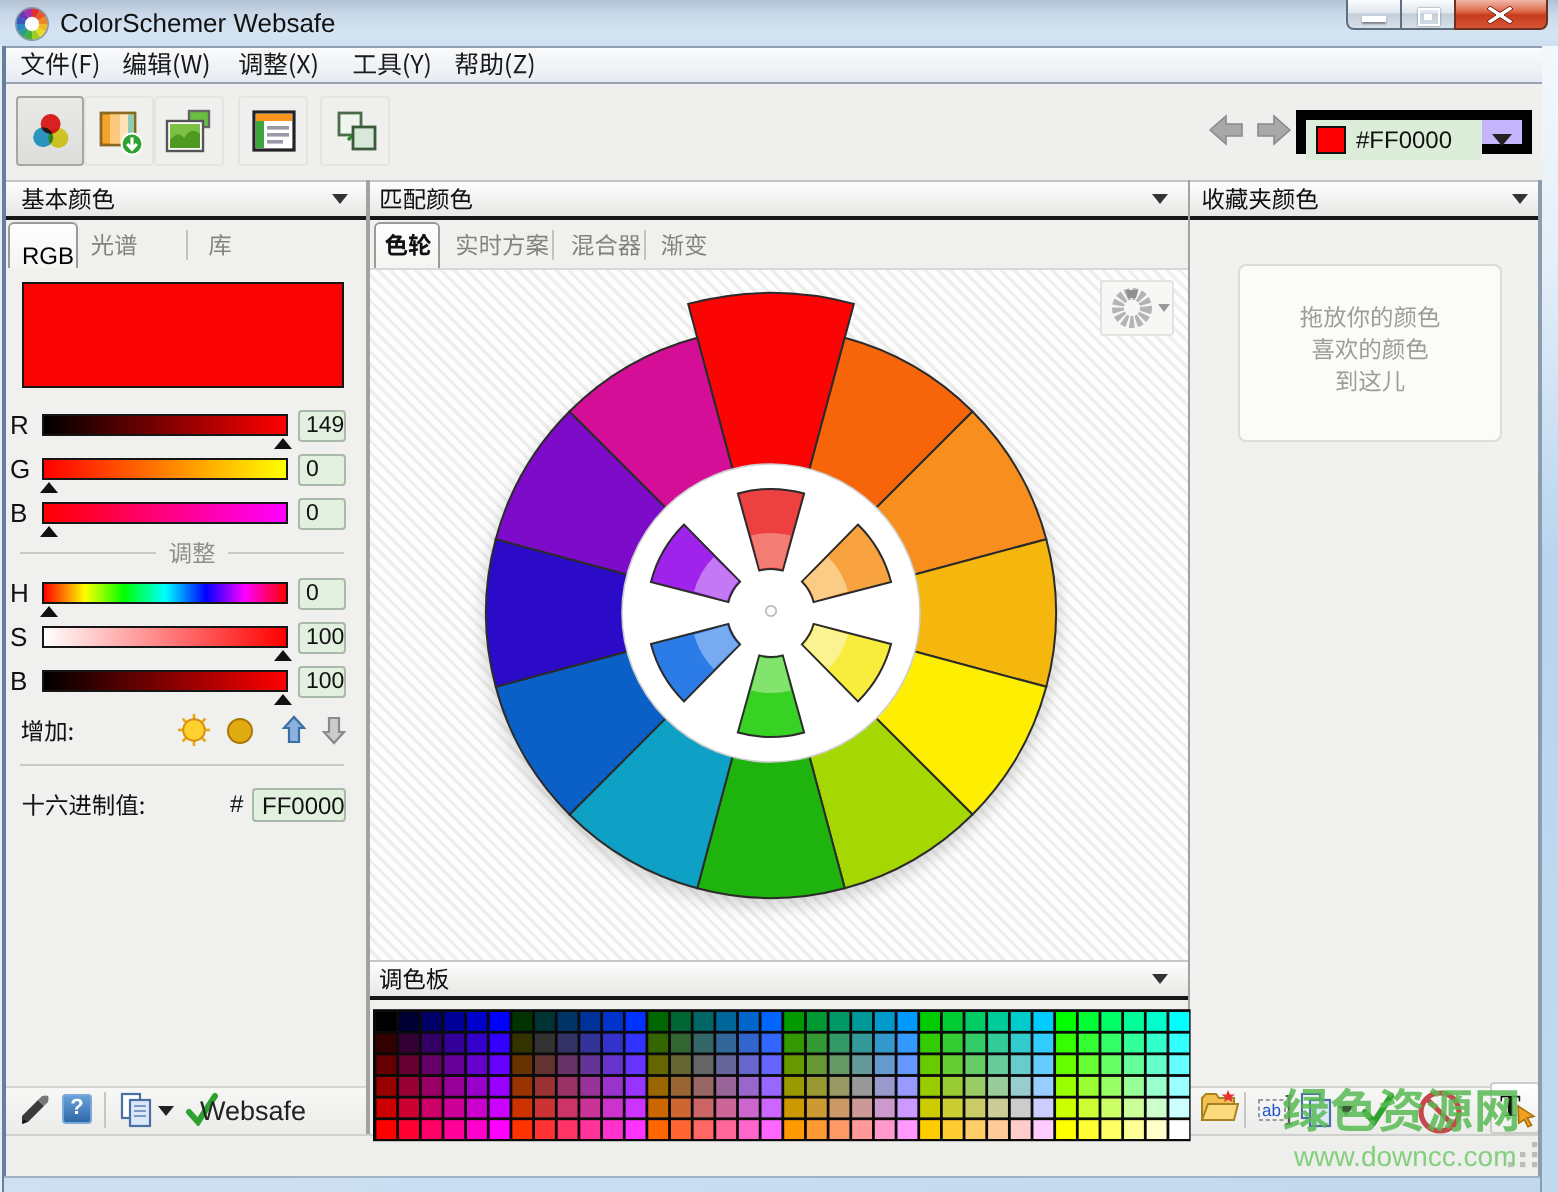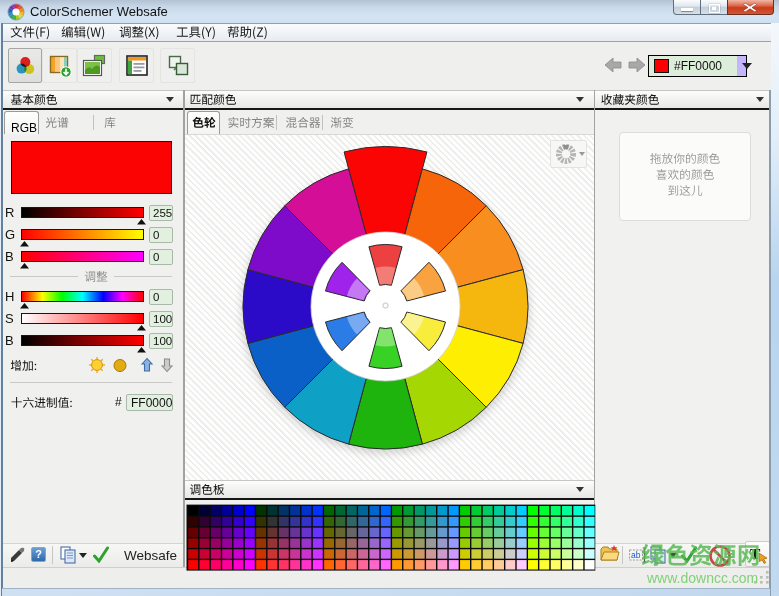--- a/index.html
+++ b/index.html
@@ -89,21 +89,21 @@
 </svg>
 <svg class="abs" style="left:160px;top:48px" width="35" height="35" viewBox="0 0 35 35">
 <rect x="9.5" y="8.5" width="11" height="11" fill="#eef4ee" stroke="#4a6a4a" stroke-width="1.4"></rect>
 <path d="M14 22 L20 16 M20 16 L16.5 16.5 M20 16 L19.5 19.5" stroke="#2f8f2f" stroke-width="1.6" fill="none"></path>
 <rect x="16.5" y="15.5" width="11" height="11" fill="#d8e8d8" stroke="#3a5a3a" stroke-width="1.4"></rect>
 </svg>
 <svg class="abs" style="left:604px;top:56px" width="42" height="18" viewBox="0 0 42 18">
 <path d="M1 9 L9 2 L9 6 L17 6 L17 12 L9 12 L9 16 Z" fill="#a8a8a8" stroke="#8a8a8a" stroke-width="0.8"></path>
 <path d="M41 9 L33 2 L33 6 L25 6 L25 12 L33 12 L33 16 Z" fill="#a8a8a8" stroke="#8a8a8a" stroke-width="0.8"></path>
 </svg>
-<div class="abs" style="left:648px;top:55px;width:99px;height:22px;background:#c4b5fd;border:1px solid #000000;box-sizing:border-box;">
+<div class="abs" style="left:648px;top:55px;width:118px;height:22px;background:#c4b5fd;border:5px solid #000000;box-sizing:border-box;">
 <div class="abs" style="left:0;top:0;width:88px;height:20px;background:#dcedd9;"></div>
 <div class="abs" style="left:5px;top:3px;width:15px;height:14px;background:#fa0000;border:1.4px solid #111;box-sizing:border-box;"></div>
 <div class="abs" style="left:25px;top:3px;font-size:12px;color:#111;">#FF0000</div>
 <svg class="abs" style="left:93px;top:7px" width="12" height="7">
         <path d="M0 0 L10 0 L5 6 Z" fill="#222"></path>
       </svg>
 </div>
 <div class="abs" style="left:2px;top:90px;width:182px;height:20px;background:linear-gradient(#fdfdfd,#e7e7e5);border-top:1px solid #c6c6c4;border-bottom:2px solid #161616;box-sizing:border-box;"></div>
 <svg style="position:absolute;left:10.0px;top:91.30px;overflow:visible" width="51" height="17" viewBox="0 -13.20 51 17.40">
       <path fill="#111" d="M1.1 -8.9H10.9V-8.2H1.1ZM1.5 -0.1H10.6V0.6H1.5ZM3.5 -7.4H8.5V-6.7H3.5ZM3.5 -5.8H8.5V-5.2H3.5ZM0.6 -4.3H11.5V-3.5H0.6ZM3.1 -2.1H9.0V-1.4H3.1ZM2.9 -10.1H3.8V-3.9H2.9ZM8.2 -10.1H9.1V-3.9H8.2ZM5.5 -3.2H6.4V0.3H5.5ZM3.6 -4.1 4.3 -3.8Q4.0 -3.2 3.4 -2.6Q2.9 -2.1 2.3 -1.6Q1.7 -1.1 1.0 -0.8Q1.0 -0.9 0.9 -1.1Q0.7 -1.2 0.6 -1.3Q0.5 -1.5 0.4 -1.5Q1.0 -1.8 1.6 -2.2Q2.2 -2.6 2.7 -3.1Q3.2 -3.6 3.6 -4.1ZM8.5 -4.1Q8.8 -3.6 9.3 -3.1Q9.8 -2.7 10.4 -2.3Q11.0 -1.9 11.6 -1.7Q11.5 -1.6 11.4 -1.5Q11.3 -1.4 11.2 -1.2Q11.1 -1.1 11.0 -1.0Q10.4 -1.3 9.8 -1.7Q9.1 -2.1 8.6 -2.7Q8.1 -3.2 7.8 -3.8Z M12.8 -7.5H23.2V-6.6H12.8ZM14.7 -2.2H21.3V-1.3H14.7ZM17.5 -10.1H18.5V1.0H17.5ZM16.6 -7.2 17.5 -7.0Q17.0 -5.7 16.3 -4.6Q15.7 -3.5 14.8 -2.5Q14.0 -1.6 13.1 -0.9Q13.0 -1.1 12.9 -1.2Q12.8 -1.3 12.7 -1.5Q12.6 -1.6 12.4 -1.7Q13.3 -2.2 14.1 -3.1Q14.9 -4.0 15.6 -5.0Q16.2 -6.1 16.6 -7.2ZM19.3 -7.2Q19.7 -6.1 20.4 -5.0Q21.0 -4.0 21.8 -3.1Q22.7 -2.3 23.6 -1.8Q23.5 -1.7 23.3 -1.5Q23.2 -1.4 23.1 -1.2Q23.0 -1.1 22.9 -1.0Q21.9 -1.6 21.1 -2.5Q20.3 -3.4 19.6 -4.6Q18.9 -5.7 18.5 -7.0Z M30.2 -9.3H35.4V-8.6H30.2ZM32.5 -8.9 33.2 -8.7Q33.1 -8.3 32.9 -7.8Q32.7 -7.3 32.6 -7.0L31.9 -7.2Q32.1 -7.5 32.3 -8.0Q32.4 -8.5 32.5 -8.9ZM30.4 -7.3H35.0V-1.7H34.2V-6.6H31.2V-1.6H30.4ZM32.4 -6.1H33.1Q33.1 -4.7 33.0 -3.7Q33.0 -2.6 32.8 -1.9Q32.6 -1.1 32.2 -0.6Q31.8 -0.0 31.2 0.3Q30.6 0.7 29.6 1.0Q29.6 0.9 29.4 0.7Q29.3 0.5 29.2 0.4Q30.1 0.1 30.7 -0.2Q31.3 -0.5 31.6 -1.0Q32.0 -1.5 32.1 -2.2Q32.3 -2.9 32.3 -3.8Q32.4 -4.8 32.4 -6.1ZM24.8 -8.9H30.0V-8.1H24.8ZM25.4 -6.4H29.9V-5.7H25.4ZM28.7 -8.0 29.4 -7.8Q29.2 -7.4 29.0 -6.9Q28.8 -6.5 28.5 -6.1L27.8 -6.3Q28.0 -6.5 28.1 -6.8Q28.3 -7.1 28.4 -7.5Q28.6 -7.8 28.7 -8.0ZM25.6 -7.8 26.3 -8.1Q26.5 -7.7 26.7 -7.3Q26.9 -6.9 27.0 -6.6L26.2 -6.4Q26.2 -6.7 26.0 -7.1Q25.8 -7.5 25.6 -7.8ZM25.1 -6.4H25.9V-3.9Q25.9 -3.3 25.8 -2.7Q25.8 -2.1 25.7 -1.4Q25.7 -0.8 25.5 -0.2Q25.3 0.4 25.1 1.0Q25.0 0.9 24.9 0.8Q24.8 0.7 24.6 0.6Q24.5 0.6 24.4 0.5Q24.7 -0.1 24.8 -0.9Q25.0 -1.7 25.0 -2.4Q25.1 -3.2 25.1 -3.9ZM28.8 -5.5 29.5 -5.2Q29.2 -4.8 28.6 -4.5Q28.1 -4.2 27.6 -3.9Q27.0 -3.7 26.5 -3.5Q26.4 -3.6 26.2 -3.8Q26.0 -3.9 25.9 -4.1Q26.4 -4.2 27.0 -4.4Q27.5 -4.7 28.0 -4.9Q28.5 -5.2 28.8 -5.5ZM29.0 -3.9 29.7 -3.6Q29.3 -3.1 28.7 -2.7Q28.2 -2.3 27.6 -2.0Q26.9 -1.7 26.3 -1.4Q26.2 -1.6 26.1 -1.7Q25.9 -1.9 25.8 -2.1Q26.4 -2.2 27.0 -2.5Q27.6 -2.8 28.1 -3.2Q28.6 -3.5 29.0 -3.9ZM29.2 -2.2 30.0 -1.9Q29.5 -1.3 28.9 -0.8Q28.3 -0.4 27.6 0.0Q26.9 0.4 26.1 0.7Q26.0 0.5 25.9 0.3Q25.7 0.1 25.6 0.0Q26.3 -0.2 27.0 -0.5Q27.7 -0.9 28.3 -1.3Q28.8 -1.7 29.2 -2.2ZM26.7 -9.9 27.5 -10.1Q27.7 -9.8 27.8 -9.4Q28.0 -9.0 28.0 -8.8L27.2 -8.5Q27.2 -8.8 27.1 -9.2Q26.9 -9.6 26.7 -9.9ZM32.9 -0.9 33.4 -1.4Q33.8 -1.2 34.2 -0.8Q34.6 -0.5 35.0 -0.2Q35.3 0.1 35.5 0.4L35.0 1.0Q34.8 0.7 34.4 0.3Q34.1 0.0 33.7 -0.3Q33.3 -0.7 32.9 -0.9Z M41.7 -6.5H42.6V-3.3H41.7ZM40.0 -9.0H43.8V-8.2H39.6ZM43.6 -9.0H43.8L44.0 -9.1L44.5 -8.7Q44.3 -8.2 43.9 -7.7Q43.5 -7.2 43.1 -6.8Q42.7 -6.4 42.3 -6.1Q42.2 -6.2 42.0 -6.3Q41.9 -6.5 41.7 -6.6Q42.1 -6.9 42.4 -7.3Q42.8 -7.7 43.1 -8.1Q43.4 -8.5 43.6 -8.8ZM38.0 -6.8H38.9V-1.0Q38.9 -0.6 39.0 -0.4Q39.1 -0.2 39.5 -0.1Q39.8 -0.1 40.5 -0.1Q40.7 -0.1 41.1 -0.1Q41.6 -0.1 42.2 -0.1Q42.8 -0.1 43.4 -0.1Q43.9 -0.1 44.4 -0.1Q44.9 -0.1 45.2 -0.1Q45.8 -0.1 46.1 -0.2Q46.4 -0.4 46.5 -0.8Q46.6 -1.2 46.7 -2.0Q46.9 -1.9 47.1 -1.8Q47.4 -1.7 47.6 -1.7Q47.5 -1.0 47.3 -0.5Q47.2 -0.0 47.0 0.3Q46.7 0.5 46.3 0.6Q45.9 0.8 45.2 0.8Q45.1 0.8 44.7 0.8Q44.4 0.8 43.9 0.8Q43.4 0.8 42.8 0.8Q42.3 0.8 41.8 0.8Q41.3 0.8 41.0 0.8Q40.6 0.8 40.5 0.8Q39.6 0.8 39.0 0.6Q38.5 0.5 38.3 0.1Q38.0 -0.3 38.0 -1.0ZM40.2 -10.1 41.1 -9.8Q40.6 -8.9 39.9 -8.1Q39.3 -7.2 38.5 -6.5Q37.8 -5.8 37.0 -5.3Q36.9 -5.4 36.8 -5.5Q36.8 -5.7 36.7 -5.9Q36.6 -6.0 36.5 -6.1Q37.2 -6.6 37.9 -7.2Q38.6 -7.8 39.2 -8.6Q39.8 -9.3 40.2 -10.1ZM38.7 -6.8H46.3V-2.4H45.4V-5.9H38.7ZM38.7 -3.8H45.9V-3.0H38.7Z"></path>
@@ -135,21 +135,21 @@
 <div class="abs" style="left:93px;top:115px;width:1px;height:15px;background:#c2c2c0;"></div>
 <svg style="position:absolute;left:104.0px;top:113.80px;overflow:visible" width="15" height="17" viewBox="0 -13.20 15 17.40">
       <path fill="#82827f" d="M3.1 -6.6H10.9V-5.8H3.1ZM2.8 -1.7H11.4V-0.9H2.8ZM7.1 -5.2H8.0V0.9H7.1ZM3.9 -2.9Q3.9 -3.0 3.8 -3.2Q3.8 -3.4 3.7 -3.5Q3.6 -3.7 3.6 -3.8Q3.8 -3.9 3.9 -4.0Q4.1 -4.2 4.2 -4.5Q4.3 -4.7 4.5 -5.0Q4.7 -5.3 4.9 -5.8Q5.2 -6.2 5.4 -6.7Q5.6 -7.2 5.8 -7.8L6.7 -7.5Q6.4 -6.7 6.0 -6.0Q5.7 -5.3 5.3 -4.6Q4.9 -4.0 4.5 -3.4V-3.4Q4.5 -3.4 4.4 -3.4Q4.3 -3.3 4.2 -3.3Q4.1 -3.2 4.0 -3.1Q3.9 -3.0 3.9 -2.9ZM3.9 -2.9V-3.6L4.4 -3.9H10.7V-3.1H5.0Q4.6 -3.1 4.3 -3.1Q4.0 -3.0 3.9 -2.9ZM1.9 -8.9H11.4V-8.0H1.9ZM1.5 -8.9H2.3V-5.4Q2.3 -4.7 2.3 -3.9Q2.3 -3.0 2.1 -2.2Q2.0 -1.3 1.8 -0.5Q1.5 0.3 1.1 1.0Q1.1 0.9 0.9 0.8Q0.8 0.7 0.6 0.6Q0.5 0.5 0.4 0.5Q0.7 -0.1 1.0 -0.9Q1.2 -1.6 1.3 -2.4Q1.4 -3.2 1.4 -4.0Q1.5 -4.8 1.5 -5.4ZM5.6 -9.9 6.5 -10.1Q6.7 -9.8 7.0 -9.4Q7.2 -9.0 7.3 -8.7L6.3 -8.4Q6.3 -8.7 6.1 -9.1Q5.9 -9.5 5.6 -9.9Z"></path>
     </svg>
 <div class="abs" style="left:11px;top:141px;width:161px;height:53px;background:#fb0303;border:1.6px solid #161616;box-sizing:border-box;"></div>
 <div class="abs" style="left:5px;top:205px;font-size:13px;color:#111;">R</div>
 <div class="abs" style="left:21px;top:207px;width:123px;height:11px;background:linear-gradient(90deg,#000,#f00);border:1px solid #161616;box-sizing:border-box;"></div>
 <svg class="abs" style="left:136.5px;top:219px" width="9" height="6">
       <path d="M4.5 0 L9 5.5 L0 5.5 Z" fill="#111"></path>
     </svg>
-<div class="abs" style="left:149px;top:205px;width:24px;height:16px;background:#e2f0df;border:1px solid #a9b9a9;border-radius:2px;box-sizing:border-box;font-size:11.5px;color:#111;padding:1px 0 0 3px;">255</div>
+<div class="abs" style="left:149px;top:205px;width:24px;height:16px;background:#e2f0df;border:1px solid #a9b9a9;border-radius:2px;box-sizing:border-box;font-size:11.5px;color:#111;padding:1px 0 0 3px;">149</div>
 <div class="abs" style="left:5px;top:227px;font-size:13px;color:#111;">G</div>
 <div class="abs" style="left:21px;top:229px;width:123px;height:11px;background:linear-gradient(90deg,#f00,#ff0);border:1px solid #161616;box-sizing:border-box;"></div>
 <svg class="abs" style="left:19.5px;top:241px" width="9" height="6">
       <path d="M4.5 0 L9 5.5 L0 5.5 Z" fill="#111"></path>
     </svg>
 <div class="abs" style="left:149px;top:227px;width:24px;height:16px;background:#e2f0df;border:1px solid #a9b9a9;border-radius:2px;box-sizing:border-box;font-size:11.5px;color:#111;padding:1px 0 0 3px;">0</div>
 <div class="abs" style="left:5px;top:249px;font-size:13px;color:#111;">B</div>
 <div class="abs" style="left:21px;top:251px;width:123px;height:11px;background:linear-gradient(90deg,#f00,#f0f);border:1px solid #161616;box-sizing:border-box;"></div>
 <svg class="abs" style="left:19.5px;top:263px" width="9" height="6">
       <path d="M4.5 0 L9 5.5 L0 5.5 Z" fill="#111"></path>
@@ -219,21 +219,21 @@
         <line x1="7" y1="9.5" x2="13" y2="9.5"></line>
         <line x1="7" y1="12" x2="13" y2="12"></line>
       </g>
     </svg>
 <svg class="abs" style="left:79px;top:553px" width="9" height="6">
       <path d="M0 0 L8 0 L4 5 Z" fill="#222"></path>
     </svg>
 <svg class="abs" style="left:93px;top:546px" width="16" height="17" viewBox="0 0 16 17">
       <path d="M1.5 10 L6 15 L14.5 2" stroke="#2fa12f" stroke-width="3" fill="none" stroke-linecap="round"></path>
     </svg>
-<div class="abs" style="left:124px;top:548px;font-size:13.5px;color:#222;">Websafe</div>
+<div class="abs" style="left:100px;top:548px;font-size:13.5px;color:#222;">Websafe</div>
 <div class="abs" style="left:187px;top:111px;width:33px;height:23px;background:linear-gradient(#fefefe,#f4f4f2);border:1px solid #9a9a98;border-bottom:none;border-radius:3px 3px 0 0;box-sizing:border-box;"></div>
 <svg style="position:absolute;left:192.0px;top:113.80px;overflow:visible" width="27" height="17" viewBox="0 -13.20 27 17.40">
       <path fill="#111" d="M5.4 -6.4H6.8V-3.2H5.4ZM4.1 -9.3H7.8V-8.0H3.5ZM7.4 -9.3H7.8L8.1 -9.3L9.0 -8.7Q8.6 -8.2 8.2 -7.6Q7.8 -7.1 7.3 -6.6Q6.8 -6.2 6.4 -5.8Q6.2 -6.0 6.0 -6.3Q5.7 -6.5 5.6 -6.7Q5.9 -7.0 6.3 -7.4Q6.6 -7.8 7.0 -8.2Q7.3 -8.7 7.4 -9.0ZM1.8 -6.9H3.2V-1.3Q3.2 -0.9 3.3 -0.8Q3.4 -0.6 3.7 -0.5Q4.0 -0.5 4.7 -0.5Q4.9 -0.5 5.3 -0.5Q5.7 -0.5 6.2 -0.5Q6.7 -0.5 7.2 -0.5Q7.7 -0.5 8.1 -0.5Q8.6 -0.5 8.8 -0.5Q9.4 -0.5 9.7 -0.6Q9.9 -0.7 10.1 -1.1Q10.2 -1.5 10.3 -2.2Q10.5 -2.1 10.9 -1.9Q11.3 -1.8 11.6 -1.7Q11.5 -1.0 11.4 -0.5Q11.2 0.0 10.9 0.3Q10.6 0.6 10.1 0.7Q9.6 0.9 8.8 0.9Q8.7 0.9 8.4 0.9Q8.1 0.9 7.6 0.9Q7.2 0.9 6.8 0.9Q6.3 0.9 5.9 0.9Q5.5 0.9 5.2 0.9Q4.8 0.9 4.7 0.9Q3.6 0.9 3.0 0.7Q2.3 0.5 2.1 0.0Q1.8 -0.4 1.8 -1.3ZM4.0 -10.3 5.3 -9.8Q4.8 -8.9 4.1 -8.0Q3.4 -7.2 2.7 -6.5Q1.9 -5.7 1.1 -5.2Q1.0 -5.3 0.9 -5.6Q0.7 -5.9 0.6 -6.1Q0.4 -6.4 0.3 -6.5Q1.0 -7.0 1.7 -7.6Q2.4 -8.1 3.0 -8.8Q3.6 -9.5 4.0 -10.3ZM2.9 -6.9H10.4V-2.3H9.0V-5.5H2.9ZM2.9 -4.1H9.7V-2.7H2.9Z M20.8 -9.8Q21.1 -9.1 21.6 -8.3Q22.0 -7.6 22.6 -7.0Q23.1 -6.4 23.7 -6.0Q23.5 -5.8 23.3 -5.6Q23.1 -5.4 23.0 -5.2Q22.8 -5.0 22.7 -4.8Q22.1 -5.4 21.5 -6.1Q20.9 -6.8 20.4 -7.7Q19.9 -8.5 19.6 -9.3ZM19.5 -10.2 21.0 -10.0Q20.6 -9.0 20.1 -8.1Q19.6 -7.2 18.9 -6.3Q18.2 -5.5 17.3 -4.7Q17.2 -4.9 17.0 -5.1Q16.9 -5.3 16.7 -5.5Q16.5 -5.7 16.3 -5.8Q17.1 -6.5 17.7 -7.2Q18.3 -7.9 18.8 -8.7Q19.2 -9.5 19.5 -10.2ZM18.0 -5.7H19.4V-1.1Q19.4 -0.8 19.5 -0.7Q19.6 -0.6 20.0 -0.6Q20.1 -0.6 20.2 -0.6Q20.4 -0.6 20.7 -0.6Q20.9 -0.6 21.1 -0.6Q21.3 -0.6 21.4 -0.6Q21.6 -0.6 21.7 -0.7Q21.8 -0.8 21.9 -1.2Q21.9 -1.5 22.0 -2.2Q22.2 -2.1 22.6 -1.9Q23.0 -1.8 23.3 -1.7Q23.2 -0.7 23.0 -0.2Q22.8 0.3 22.5 0.5Q22.1 0.7 21.5 0.7Q21.4 0.7 21.2 0.7Q21.1 0.7 20.9 0.7Q20.6 0.7 20.4 0.7Q20.2 0.7 20.0 0.7Q19.9 0.7 19.8 0.7Q19.1 0.7 18.7 0.6Q18.3 0.4 18.1 -0.0Q18.0 -0.4 18.0 -1.1ZM21.5 -5.3 22.5 -4.0Q22.0 -3.7 21.4 -3.3Q20.7 -3.0 20.1 -2.6Q19.5 -2.3 19.0 -2.1L18.2 -3.2Q18.7 -3.4 19.3 -3.7Q19.9 -4.1 20.5 -4.5Q21.1 -4.9 21.5 -5.3ZM12.5 -8.9H16.9V-7.5H12.5ZM14.6 -6.9H15.9V1.0H14.6ZM12.3 -2.2Q12.9 -2.3 13.7 -2.4Q14.5 -2.5 15.3 -2.6Q16.2 -2.8 17.1 -2.9L17.1 -1.7Q16.0 -1.4 14.8 -1.2Q13.6 -1.0 12.6 -0.8ZM12.9 -3.7Q12.8 -3.8 12.7 -4.1Q12.7 -4.3 12.6 -4.5Q12.5 -4.7 12.4 -4.9Q12.6 -4.9 12.8 -5.2Q12.9 -5.4 13.0 -5.8Q13.1 -6.0 13.3 -6.5Q13.4 -6.9 13.5 -7.5Q13.7 -8.1 13.8 -8.8Q14.0 -9.5 14.1 -10.2L15.4 -10.0Q15.2 -9.0 14.9 -8.0Q14.6 -7.0 14.3 -6.1Q14.0 -5.2 13.7 -4.4V-4.4Q13.7 -4.4 13.6 -4.3Q13.4 -4.3 13.3 -4.2Q13.1 -4.0 13.0 -3.9Q12.9 -3.8 12.9 -3.7ZM12.9 -3.7V-4.9L13.5 -5.2H16.9L16.9 -3.9H13.8Q13.5 -3.9 13.2 -3.9Q12.9 -3.8 12.9 -3.7Z"></path>
     </svg>
 <svg style="position:absolute;left:227.0px;top:113.80px;overflow:visible" width="51" height="17" viewBox="0 -13.20 51 17.40">
       <path fill="#82827f" d="M6.5 -1.3 6.9 -1.9Q7.7 -1.7 8.5 -1.3Q9.3 -0.9 10.0 -0.6Q10.7 -0.2 11.2 0.2L10.6 0.9Q10.1 0.5 9.5 0.1Q8.8 -0.3 8.0 -0.6Q7.2 -1.0 6.5 -1.3ZM5.1 -9.9 6.0 -10.2Q6.3 -9.8 6.5 -9.3Q6.8 -8.9 6.9 -8.6L6.0 -8.2Q5.9 -8.6 5.6 -9.0Q5.4 -9.5 5.1 -9.9ZM1.1 -8.7H10.9V-6.3H10.0V-7.9H2.0V-6.3H1.1ZM6.0 -7.3H7.0Q6.9 -5.9 6.8 -4.8Q6.7 -3.7 6.4 -2.8Q6.1 -1.9 5.5 -1.2Q4.9 -0.5 4.0 0.1Q3.0 0.6 1.5 0.9Q1.4 0.7 1.3 0.5Q1.1 0.3 1.0 0.1Q2.4 -0.2 3.3 -0.6Q4.2 -1.1 4.8 -1.7Q5.3 -2.3 5.6 -3.2Q5.8 -4.0 5.9 -5.0Q6.0 -6.0 6.0 -7.3ZM0.9 -3.1H11.2V-2.3H0.9ZM2.9 -6.7 3.4 -7.3Q3.8 -7.1 4.1 -6.9Q4.4 -6.6 4.7 -6.4Q5.0 -6.1 5.2 -5.9L4.6 -5.3Q4.5 -5.5 4.2 -5.7Q3.9 -6.0 3.6 -6.2Q3.2 -6.5 2.9 -6.7ZM1.7 -4.8 2.2 -5.4Q2.6 -5.2 2.9 -5.0Q3.3 -4.8 3.6 -4.5Q3.9 -4.3 4.1 -4.1L3.6 -3.4Q3.4 -3.6 3.1 -3.9Q2.7 -4.1 2.4 -4.4Q2.0 -4.6 1.7 -4.8Z M13.4 -9.1H16.7V-1.3H13.4V-2.1H15.9V-8.3H13.4ZM13.5 -5.6H16.2V-4.8H13.5ZM13.0 -9.1H13.8V-0.3H13.0ZM17.3 -7.7H23.5V-6.8H17.3ZM21.2 -10.0H22.1V-0.4Q22.1 0.1 21.9 0.3Q21.8 0.6 21.5 0.7Q21.2 0.8 20.6 0.8Q20.0 0.8 19.1 0.8Q19.0 0.6 18.9 0.4Q18.9 0.1 18.7 -0.1Q19.2 -0.1 19.6 -0.1Q20.1 -0.0 20.4 -0.1Q20.7 -0.1 20.8 -0.1Q21.0 -0.1 21.1 -0.1Q21.2 -0.2 21.2 -0.4ZM17.7 -5.4 18.4 -5.8Q18.8 -5.4 19.1 -4.8Q19.5 -4.3 19.8 -3.8Q20.1 -3.3 20.3 -3.0L19.5 -2.5Q19.3 -2.9 19.0 -3.4Q18.7 -3.9 18.4 -4.4Q18.0 -5.0 17.7 -5.4Z M24.8 -8.0H35.2V-7.1H24.8ZM28.6 -5.2H33.4V-4.3H28.6ZM33.1 -5.2H34.1Q34.1 -5.2 34.0 -5.1Q34.0 -5.0 34.0 -4.9Q34.0 -4.8 34.0 -4.8Q33.9 -3.1 33.8 -2.0Q33.6 -1.0 33.5 -0.4Q33.3 0.2 33.1 0.4Q32.9 0.6 32.6 0.7Q32.4 0.8 32.0 0.8Q31.7 0.9 31.2 0.8Q30.6 0.8 30.0 0.8Q30.0 0.6 29.9 0.3Q29.8 0.1 29.7 -0.1Q30.3 -0.0 30.9 -0.0Q31.5 0.0 31.7 0.0Q31.9 0.0 32.1 -0.0Q32.2 -0.1 32.3 -0.1Q32.5 -0.3 32.6 -0.9Q32.8 -1.4 32.9 -2.4Q33.0 -3.4 33.1 -5.1ZM28.1 -7.5H29.1Q29.1 -6.5 29.0 -5.6Q28.9 -4.6 28.6 -3.7Q28.4 -2.7 28.0 -1.9Q27.6 -1.0 26.9 -0.3Q26.2 0.5 25.2 1.0Q25.1 0.8 24.9 0.6Q24.7 0.4 24.6 0.3Q25.5 -0.2 26.2 -0.9Q26.8 -1.5 27.2 -2.3Q27.5 -3.1 27.7 -4.0Q27.9 -4.9 28.0 -5.7Q28.1 -6.6 28.1 -7.5ZM29.3 -9.8 30.1 -10.2Q30.4 -9.7 30.6 -9.2Q30.9 -8.7 31.0 -8.4L30.1 -8.0Q30.0 -8.3 29.8 -8.9Q29.5 -9.4 29.3 -9.8Z M41.5 -3.8H42.4V0.9H41.5ZM37.0 -9.2H47.1V-7.5H46.2V-8.4H37.8V-7.5H37.0ZM36.8 -7.2H47.3V-6.4H36.8ZM36.6 -2.8H47.4V-2.0H36.6ZM41.2 -2.4 41.9 -2.1Q41.3 -1.4 40.5 -0.9Q39.7 -0.3 38.8 0.1Q37.9 0.6 37.0 0.8Q36.9 0.7 36.8 0.6Q36.7 0.4 36.6 0.3Q36.5 0.2 36.4 0.1Q37.3 -0.1 38.2 -0.5Q39.1 -0.9 39.9 -1.4Q40.7 -1.8 41.2 -2.4ZM42.8 -2.4Q43.3 -1.8 44.1 -1.4Q44.9 -0.9 45.8 -0.5Q46.8 -0.1 47.7 0.1Q47.6 0.1 47.5 0.3Q47.4 0.4 47.2 0.6Q47.1 0.7 47.1 0.8Q46.2 0.6 45.2 0.1Q44.3 -0.3 43.5 -0.9Q42.7 -1.4 42.1 -2.1ZM44.2 -6.9 45.1 -6.6Q44.6 -5.8 43.9 -5.2Q43.2 -4.7 42.2 -4.3Q41.2 -3.9 39.9 -3.7Q38.6 -3.5 37.1 -3.3Q37.0 -3.5 36.9 -3.7Q36.8 -3.9 36.7 -4.1Q38.7 -4.2 40.2 -4.5Q41.7 -4.8 42.7 -5.4Q43.7 -5.9 44.2 -6.9ZM38.3 -5.1 38.9 -5.7Q40.1 -5.5 41.2 -5.3Q42.3 -5.1 43.4 -4.9Q44.4 -4.6 45.4 -4.4Q46.3 -4.2 47.0 -3.9L46.2 -3.3Q45.4 -3.6 44.1 -4.0Q42.9 -4.3 41.4 -4.6Q39.9 -4.9 38.3 -5.1ZM41.2 -9.9 41.9 -10.2Q42.1 -9.9 42.3 -9.6Q42.5 -9.2 42.6 -9.0L41.9 -8.7Q41.8 -8.9 41.6 -9.3Q41.4 -9.6 41.2 -9.9ZM38.3 -5.1Q38.7 -5.5 39.2 -6.1Q39.8 -6.6 40.2 -7.2Q40.7 -7.8 41.0 -8.3L41.8 -8.0Q41.5 -7.5 41.0 -7.0Q40.5 -6.4 40.1 -5.9Q39.6 -5.5 39.2 -5.1Z"></path>
     </svg>
 <div class="abs" style="left:276px;top:115px;width:1px;height:15px;background:#c2c2c0;"></div>
 <svg style="position:absolute;left:285.0px;top:113.80px;overflow:visible" width="39" height="17" viewBox="0 -13.20 39 17.40">
       <path fill="#82827f" d="M5.1 -7.0V-5.9H9.6V-7.0ZM5.1 -8.8V-7.7H9.6V-8.8ZM4.2 -9.6H10.5V-5.1H4.2ZM4.7 -3.2H7.3V-2.4H4.7ZM10.8 -3.9 11.4 -3.2Q11.0 -3.0 10.5 -2.7Q10.0 -2.4 9.4 -2.2Q8.9 -1.9 8.4 -1.8Q8.3 -1.9 8.2 -2.1Q8.2 -2.3 8.1 -2.4Q8.5 -2.6 9.0 -2.9Q9.6 -3.1 10.0 -3.4Q10.5 -3.6 10.8 -3.9ZM7.8 -4.6H8.6V-0.5Q8.6 -0.2 8.7 -0.1Q8.8 -0.0 9.1 -0.0Q9.1 -0.0 9.3 -0.0Q9.5 -0.0 9.7 -0.0Q9.9 -0.0 10.1 -0.0Q10.3 -0.0 10.3 -0.0Q10.5 -0.0 10.6 -0.1Q10.7 -0.3 10.7 -0.6Q10.8 -0.9 10.8 -1.5Q10.9 -1.4 11.2 -1.3Q11.4 -1.2 11.6 -1.1Q11.5 -0.4 11.4 0.0Q11.3 0.4 11.1 0.6Q10.8 0.8 10.4 0.8Q10.4 0.8 10.1 0.8Q9.9 0.8 9.7 0.8Q9.4 0.8 9.2 0.8Q9.0 0.8 9.0 0.8Q8.5 0.8 8.2 0.7Q7.9 0.6 7.8 0.3Q7.8 0.0 7.8 -0.4ZM1.1 -9.3 1.6 -9.9Q2.0 -9.7 2.4 -9.5Q2.8 -9.3 3.2 -9.0Q3.6 -8.8 3.8 -8.6L3.3 -7.9Q3.0 -8.1 2.6 -8.3Q2.3 -8.6 1.9 -8.8Q1.4 -9.1 1.1 -9.3ZM0.5 -6.0 1.0 -6.6Q1.4 -6.4 1.8 -6.2Q2.2 -6.0 2.6 -5.8Q2.9 -5.5 3.2 -5.4L2.6 -4.7Q2.4 -4.8 2.0 -5.1Q1.7 -5.3 1.3 -5.5Q0.9 -5.8 0.5 -6.0ZM0.8 0.2Q1.1 -0.3 1.5 -0.9Q1.9 -1.5 2.3 -2.3Q2.7 -3.0 3.1 -3.7L3.8 -3.1Q3.4 -2.4 3.1 -1.8Q2.7 -1.1 2.3 -0.4Q1.9 0.2 1.6 0.8ZM4.2 1.0 4.2 0.3 4.6 -0.1 7.3 -0.7Q7.3 -0.5 7.3 -0.3Q7.4 -0.1 7.4 0.1Q6.4 0.3 5.8 0.5Q5.2 0.6 4.9 0.7Q4.6 0.8 4.4 0.9Q4.3 0.9 4.2 1.0ZM4.2 1.0Q4.2 0.9 4.1 0.7Q4.1 0.5 4.0 0.4Q3.9 0.2 3.9 0.1Q4.0 0.0 4.2 -0.1Q4.3 -0.2 4.3 -0.6V-4.6H5.2V0.3Q5.2 0.3 5.1 0.4Q5.0 0.4 4.8 0.5Q4.7 0.5 4.6 0.6Q4.4 0.7 4.3 0.8Q4.2 0.9 4.2 1.0Z M15.0 -6.2H21.0V-5.3H15.0ZM14.8 -0.6H21.2V0.3H14.8ZM14.4 -3.9H21.8V0.9H20.9V-3.1H15.3V0.9H14.4ZM18.2 -10.1 19.0 -9.7Q18.3 -8.7 17.4 -7.8Q16.5 -6.9 15.4 -6.2Q14.3 -5.5 13.1 -5.0Q13.0 -5.1 12.8 -5.4Q12.7 -5.6 12.5 -5.7Q13.6 -6.2 14.7 -6.9Q15.8 -7.5 16.7 -8.4Q17.6 -9.2 18.2 -10.1ZM18.4 -9.4Q19.5 -8.2 20.8 -7.4Q22.1 -6.5 23.6 -5.9Q23.4 -5.7 23.3 -5.5Q23.1 -5.3 23.0 -5.1Q22.0 -5.6 21.0 -6.1Q20.1 -6.7 19.3 -7.4Q18.4 -8.1 17.6 -9.0Z M26.4 -8.8V-7.1H28.4V-8.8ZM25.5 -9.5H29.2V-6.3H25.5ZM31.5 -8.8V-7.1H33.6V-8.8ZM30.6 -9.5H34.5V-6.3H30.6ZM24.6 -5.0H35.4V-4.2H24.6ZM25.9 -0.2H28.9V0.6H25.9ZM31.0 -0.2H34.1V0.6H31.0ZM31.5 -4.8Q31.9 -4.3 32.6 -3.9Q33.2 -3.4 34.0 -3.0Q34.8 -2.7 35.7 -2.5Q35.6 -2.4 35.5 -2.3Q35.3 -2.1 35.2 -2.0Q35.1 -1.9 35.1 -1.8Q34.2 -2.0 33.4 -2.4Q32.6 -2.9 31.9 -3.4Q31.2 -3.9 30.7 -4.5ZM25.5 -2.7H29.2V0.9H28.4V-2.0H26.4V1.0H25.5ZM30.7 -2.7H34.5V0.9H33.6V-2.0H31.5V1.0H30.7ZM29.2 -6.4 30.1 -6.2Q29.7 -5.3 29.0 -4.5Q28.3 -3.7 27.3 -2.9Q26.2 -2.2 24.9 -1.7Q24.8 -1.8 24.7 -1.9Q24.6 -2.1 24.6 -2.2Q24.5 -2.3 24.4 -2.4Q25.7 -2.9 26.6 -3.5Q27.6 -4.2 28.2 -4.9Q28.9 -5.7 29.2 -6.4ZM31.4 -5.8 31.8 -6.3Q32.3 -6.1 32.8 -5.9Q33.3 -5.6 33.6 -5.4L33.1 -4.9Q32.8 -5.1 32.3 -5.4Q31.8 -5.6 31.4 -5.8Z"></path>

